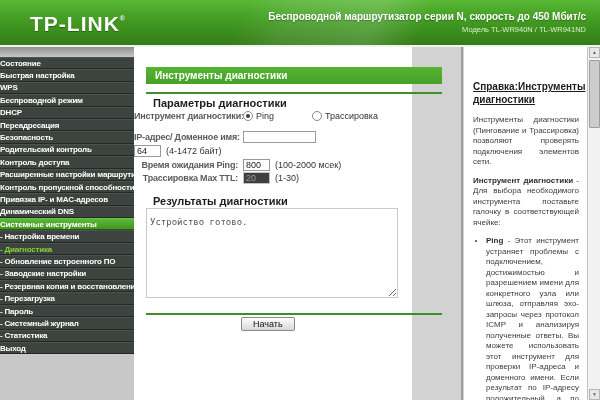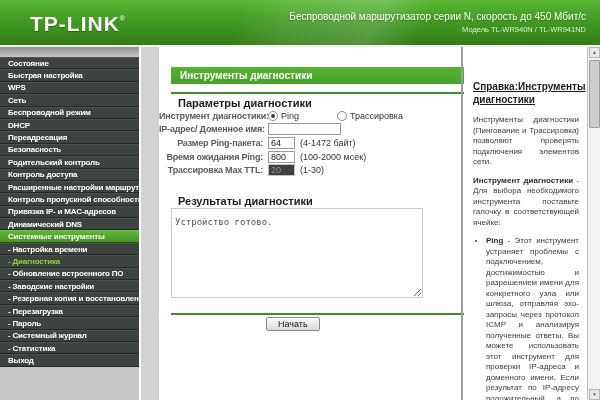--- a/index.html
+++ b/index.html
@@ -17,53 +17,53 @@
   .header::after{
     content:"";position:absolute;left:0;top:0;width:100%;height:100%;
     background:linear-gradient(115deg,transparent 40%,rgba(255,255,255,.10) 48%,rgba(255,255,255,.16) 62%,transparent 70%);
   }
   .logo{
     position:absolute;left:30px;top:12px;color:#fff;font-weight:bold;
     font-size:21px;letter-spacing:1px;z-index:2;text-shadow:0 1px 1px rgba(0,0,0,.35);
   }
   .logo sup{font-size:7px;vertical-align:10px;letter-spacing:0;}
   .head-right{position:absolute;right:14px;top:11px;text-align:right;z-index:2;}
-  .tagline{color:#fff;font-weight:normal;font-size:10px;text-shadow:0 1px 1px rgba(0,0,0,.3);}
+  .tagline{color:#fff;font-weight:bold;font-size:10px;text-shadow:0 1px 1px rgba(0,0,0,.3);}
   .model{color:#d9efc9;font-size:7.5px;margin-top:3px;}
   .header-underline{position:absolute;left:0;top:45px;width:600px;height:2px;background:#f2f2f2;}
 
   
   .sidebar{position:absolute;left:0;top:47px;width:141px;height:353px;background:#c8c8c8;
     border-right:2px solid #fff;box-sizing:border-box;}
   .side-strip{height:10px;background:linear-gradient(180deg,#8f8f8f,#c6c6c6);}
   .menu-item{
     height:12.4px;box-sizing:border-box;display:flex;align-items:center;
-    padding-left:8px;background:#3d4440;color:#fff;font-size:8px;font-weight:bold;
+    background:#3d4440;color:#fff;font-size:8px;font-weight:bold;
     letter-spacing:-0.2px;white-space:nowrap;overflow:hidden;cursor:pointer;
     box-shadow:inset 0 1px 0 rgba(255,255,255,.08), inset 0 -1px 0 rgba(0,0,0,.4);
   }
   .menu-item.section-active{background:linear-gradient(180deg,#5fbc3a,#3f9320);}
   .menu-item.sub-active{color:#85d434;}
 
   
-  .panel{position:absolute;left:159px;top:47px;width:314px;height:353px;background:#fff;}
+  .panel{position:absolute;left:134px;top:47px;width:278px;height:353px;background:#fff;}
   .titlebar{
     position:absolute;left:12px;top:20px;width:296px;height:17px;box-sizing:border-box;
     background:linear-gradient(180deg,#55b434,#46a127);color:#fff;font-weight:bold;
     font-size:10px;line-height:17px;padding-left:9px;
   }
   .hr-green{position:absolute;left:12px;width:296px;height:2px;background:#3f8f28;}
   .hr1{top:45px;}
   .hr2{top:266px;}
   .sec-heading{position:absolute;left:19px;font-size:11px;font-weight:bold;color:#1c1c1c;}
   .h-params{top:50px;}
   .h-results{top:148px;}
   .form{position:absolute;left:0;top:62px;width:314px;}
   .form-row{display:flex;align-items:center;height:13.6px;}
-  .form-row.gap{margin-top:0;}
+  .form-row.gap{margin-top:8px;}
   .f-label{width:104px;text-align:right;padding-right:5px;font-size:9px;font-weight:bold;color:#5c5c5c;white-space:nowrap;letter-spacing:-0.2px;}
   .f-hint{font-size:9px;color:#333;margin-left:5px;}
   .txt{box-sizing:border-box;height:12px;border:1px solid #9a9a9a;font-size:9px;padding:0 2px;
     font-family:"Liberation Sans",sans-serif;background:#fff;color:#222;}
   .txt.w-ip{width:73px;}
   .txt.w-num{width:27px;}
   .txt:disabled{background:#404040;color:#999;border-color:#c2c2c2;}
   .radio-group{display:flex;align-items:center;font-size:9px;color:#333;}
   .radio{display:inline-block;width:8px;height:8px;border:1px solid #8a8a8a;border-radius:50%;
     background:#fff;margin-right:3px;box-sizing:content-box;}
@@ -114,21 +114,20 @@
   </div>
 </div>
 <div class="header-underline"></div>
 
 <div class="sidebar">
   <div class="side-strip"></div>
   <div id="menu-list">
       <div class="menu-item top">Состояние</div>
       <div class="menu-item top">Быстрая настройка</div>
       <div class="menu-item top">WPS</div>
-      <div class="menu-item top">Сеть</div>
       <div class="menu-item top">Беспроводной режим</div>
       <div class="menu-item top">DHCP</div>
       <div class="menu-item top">Переадресация</div>
       <div class="menu-item top">Безопасность</div>
       <div class="menu-item top">Родительский контроль</div>
       <div class="menu-item top">Контроль доступа</div>
       <div class="menu-item top">Расширенные настройки маршрутизации</div>
       <div class="menu-item top">Контроль пропускной способности</div>
       <div class="menu-item top">Привязка IP- и MAC-адресов</div>
       <div class="menu-item top">Динамический DNS</div>
@@ -163,21 +162,20 @@
           <span class="radio"></span>
           <span>Трассировка</span>
         </span>
       </div>
     </div>
     <div class="form-row gap">
       <div class="f-label">IP-адрес/ Доменное имя:</div>
       <input class="txt w-ip" type="text" value="" style="">
     </div>
     <div class="form-row">
-      <div class="f-label">Размер Ping-пакета:</div>
       <input class="txt w-num" type="text" value="64" style="">
       <span class="f-hint">(4-1472 байт)</span>
     </div>
     <div class="form-row">
       <div class="f-label">Время ожидания Ping:</div>
       <input class="txt w-num" type="text" value="800" style="">
       <span class="f-hint">(100-2000 мсек)</span>
     </div>
     <div class="form-row">
       <div class="f-label">Трассировка Max TTL:</div>

